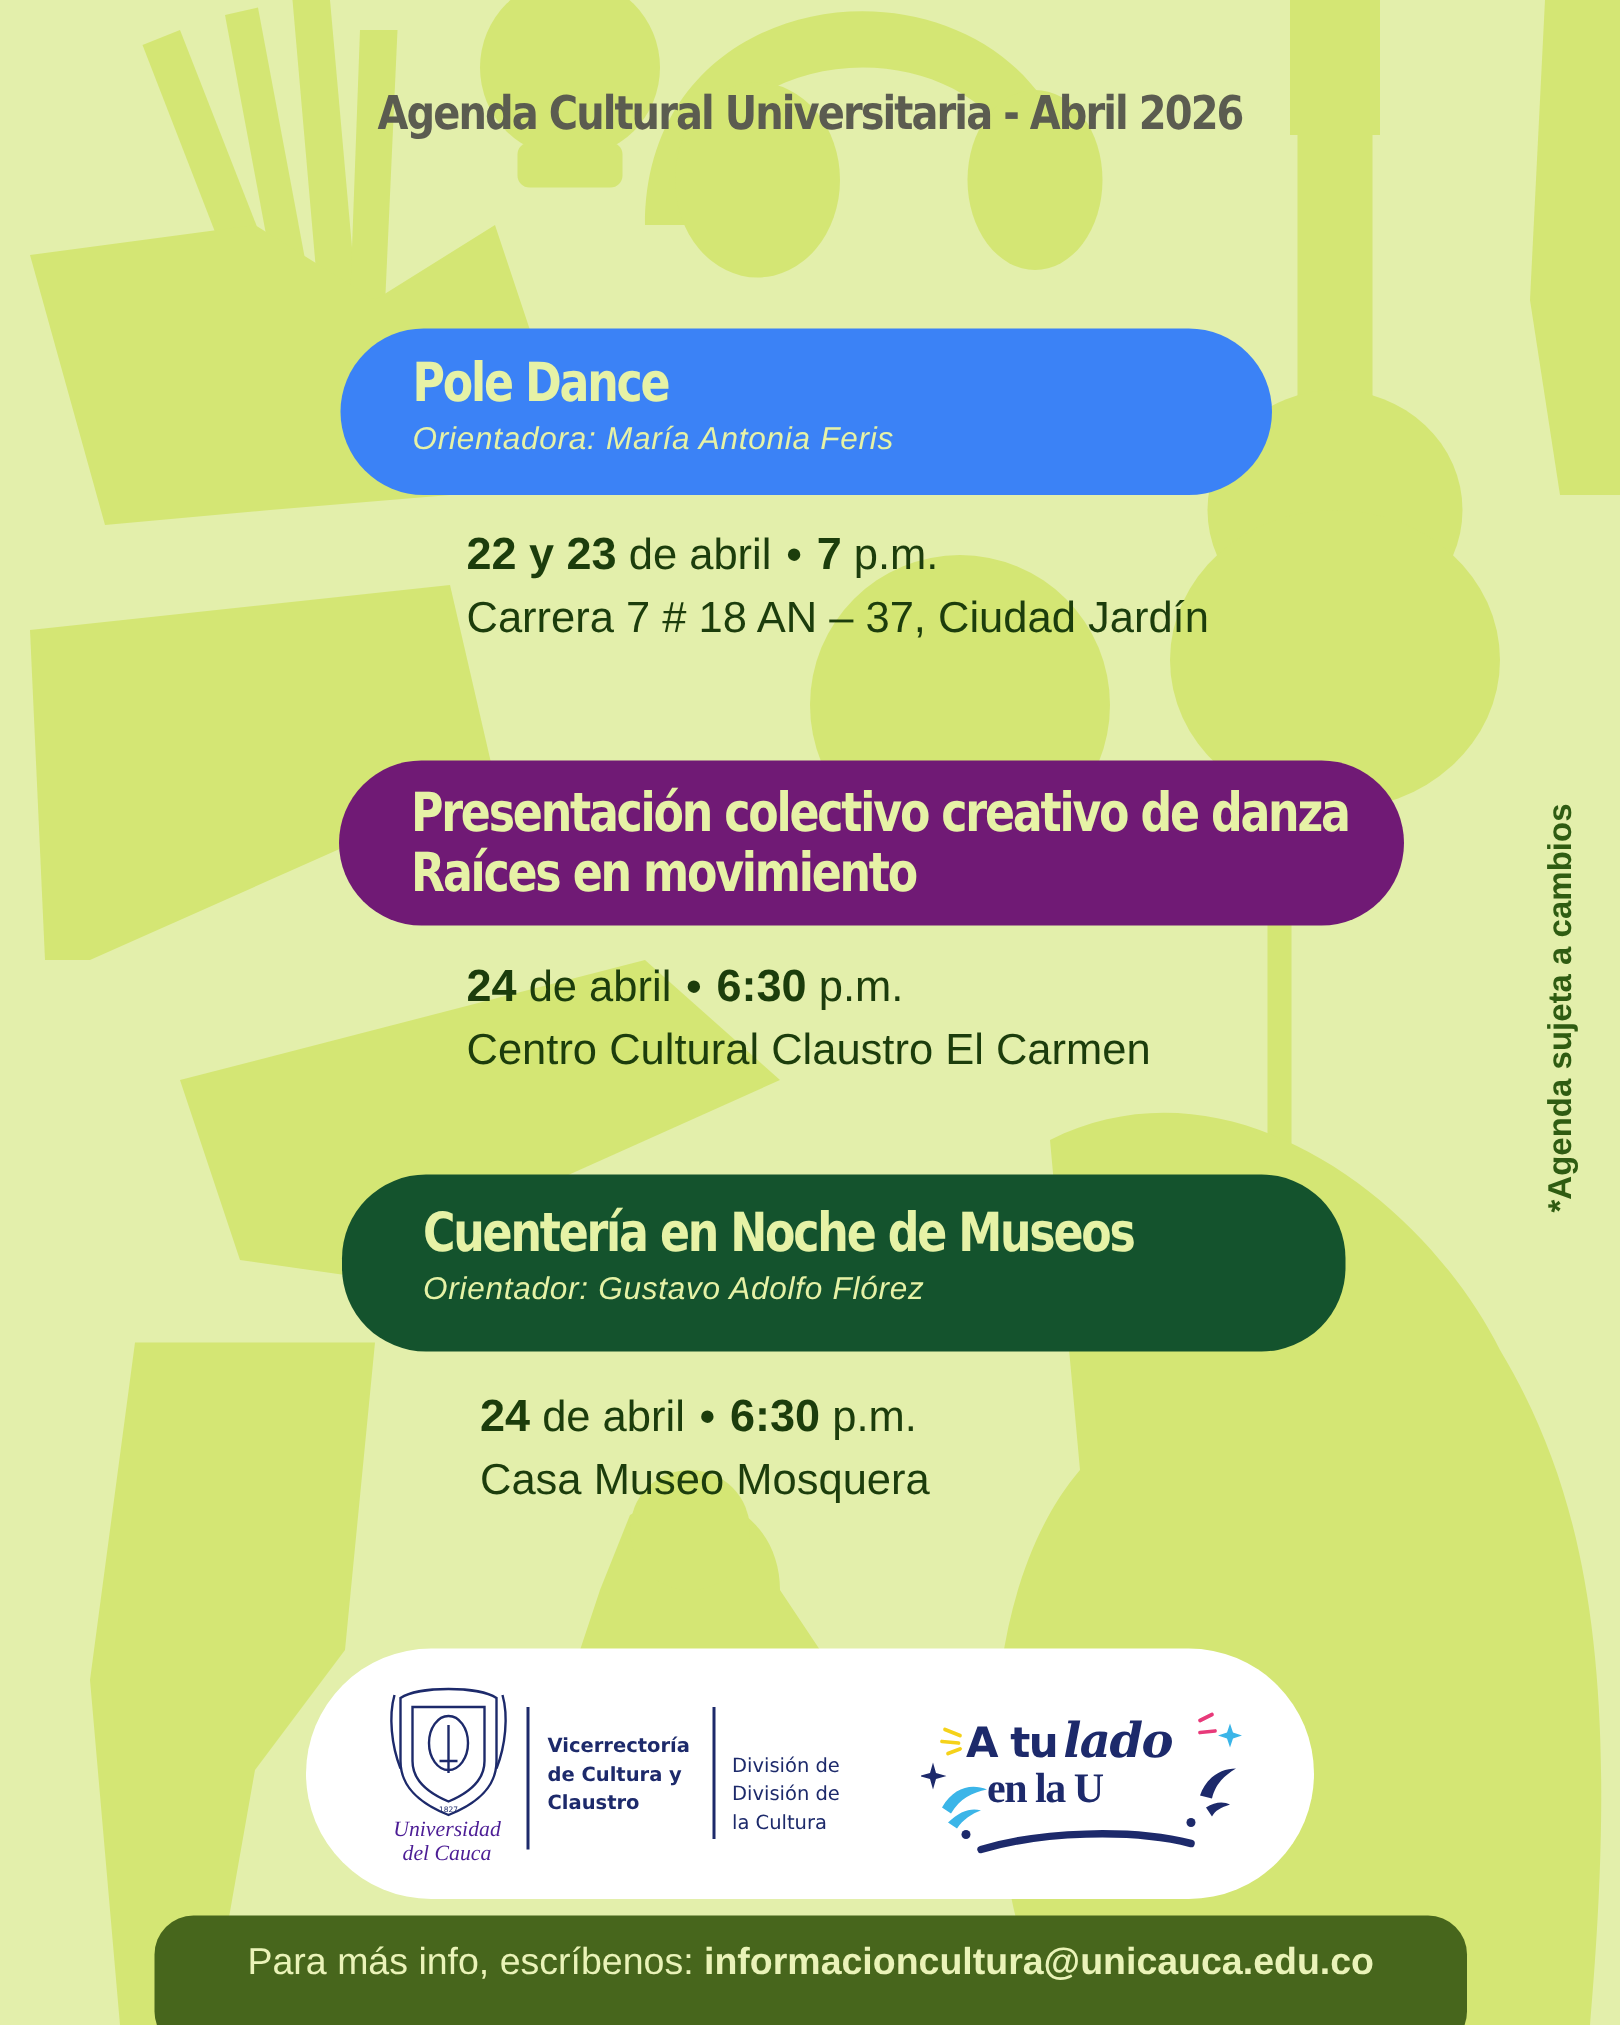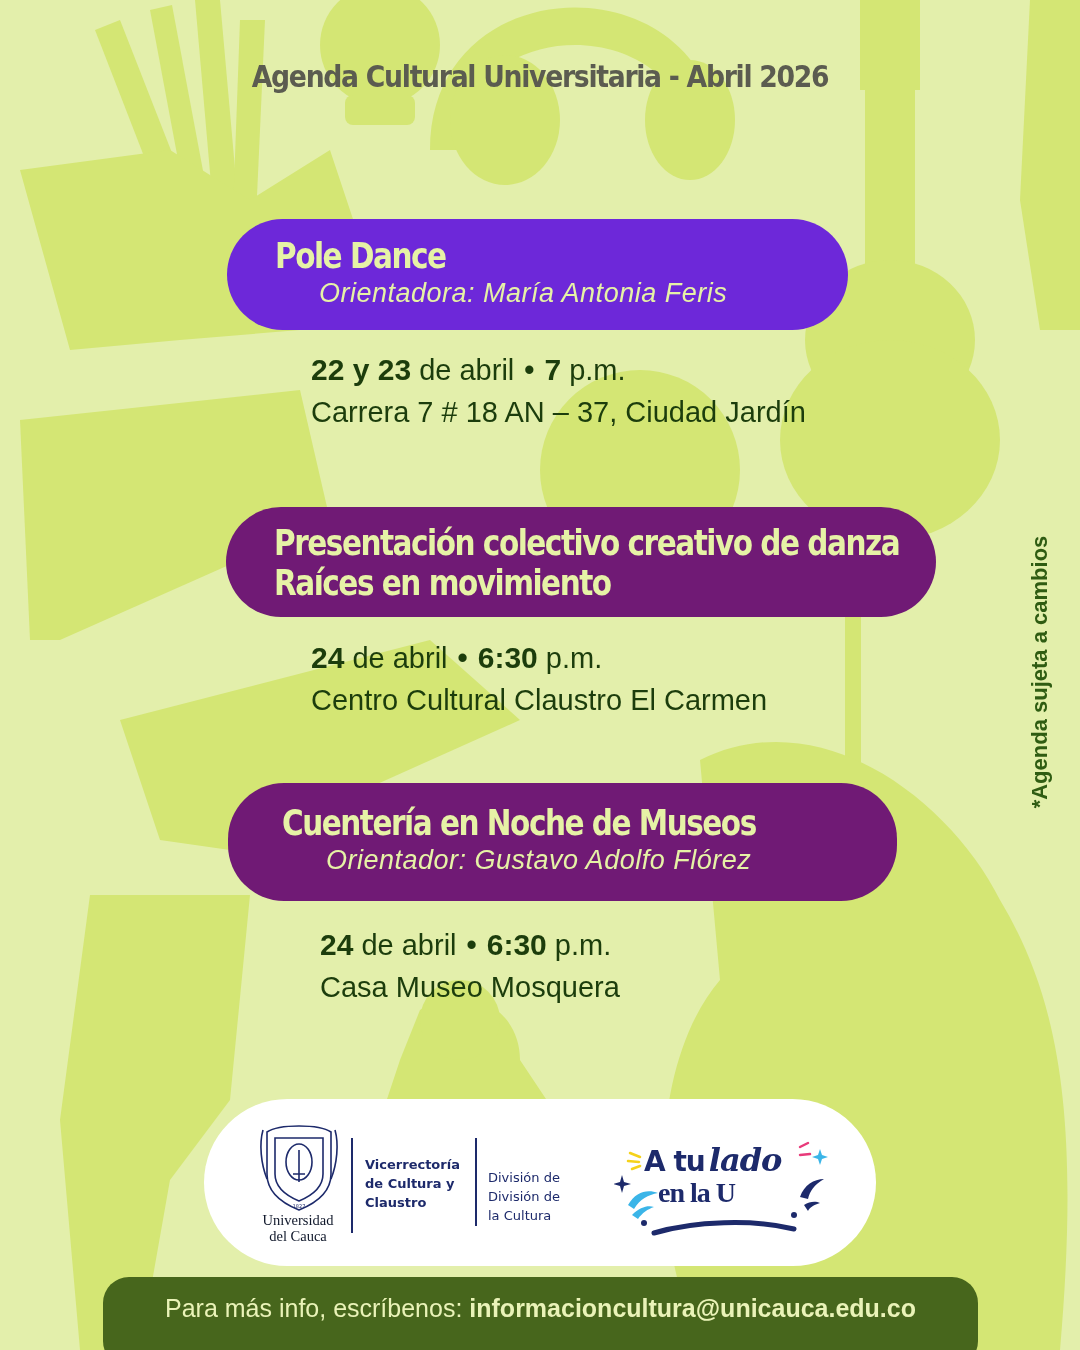--- a/index.html
+++ b/index.html
@@ -38,26 +38,25 @@
     letter-spacing: -1.8px;
     line-height: 40px;
     display: block;
     transform: scaleX(0.82);
     transform-origin: left center;
     white-space: nowrap;
   }
   .pill-sub {
     font-family: "Liberation Sans", sans-serif;
     font-style: italic;
-    font-size: 27px;
+    font-size: 21px;
     letter-spacing: 0.5px;
     line-height: 34px;
     display: block;
     white-space: nowrap;
-    margin-left: 44px;
   }
 
   .event-info {
     position: absolute;
     color: #1c3d0c;
     font-family: "Liberation Sans", sans-serif;
     font-size: 29px;
     line-height: 42px;
     z-index: 1;
     white-space: nowrap;
@@ -85,21 +84,22 @@
     z-index: 1;
   }
   .crest {
     position: absolute; left: 55px; top: 25px; width: 80px; height: 88px;
   }
   .uni-name {
     position: absolute; left: 48px; top: 113px; width: 92px;
     text-align: center;
     font-family: "Liberation Serif", serif;
     font-size: 14.5px; line-height: 16px;
-    color: #0f172a;
+    color: #4c1d95;
+    font-style: italic;
   }
   .vdivider {
     position: absolute; width: 1.5px; background: #1d2a6b;
   }
   .vice-text {
     position: absolute; left: 161px; top: 56px;
     font-family: "DejaVu Sans", sans-serif;
     font-weight: bold; font-size: 13px; line-height: 19px;
     color: #1d2a6b;
   }
@@ -192,21 +192,21 @@
 
     <path d="M90 895 L250 895 L230 1100 L170 1180 L140 1350 L80 1350 L60 1120 Z"></path>
 
     <path d="M420 1010 C470 980 520 1010 520 1060 L560 1120 L380 1120 L400 1060 Z"></path>
     <circle cx="460" cy="1020" r="40"></circle>
   </g>
 </svg>
 
 <div class="layer page-title">Agenda Cultural Universitaria - Abril 2026</div>
 
-<div class="pill" style="left:227px; top:219px; width:621px; height:111px; background:#6d28d9; padding-top:17px;">
+<div class="pill" style="left:227px; top:219px; width:621px; height:111px; background:#3b82f6; padding-top:17px;">
   <span class="pill-title">Pole Dance</span>
   <span class="pill-sub">Orientadora: María Antonia Feris</span>
 </div>
 <div class="event-info" style="left:311px; top:349px;">
   <div>
     <b>22 y 23</b><span> de abril</span><span class="sep">•</span><b>7</b><span> p.m.</span>
   </div>
   <div>Carrera 7 # 18 AN – 37, Ciudad Jardín</div>
 </div>
 
@@ -214,21 +214,21 @@
   <span class="pill-title">Presentación colectivo creativo de danza</span>
   <span class="pill-title">Raíces en movimiento</span>
 </div>
 <div class="event-info" style="left:311px; top:637px;">
   <div>
     <b>24</b><span> de abril</span><span class="sep">•</span><b>6:30</b><span> p.m.</span>
   </div>
   <div>Centro Cultural Claustro El Carmen</div>
 </div>
 
-<div class="pill" style="left:228px; top:783px; width:669px; height:118px; background:#701a75; padding-left:54px; padding-top:20px;">
+<div class="pill" style="left:228px; top:783px; width:669px; height:118px; background:#14532d; padding-left:54px; padding-top:20px;">
   <span class="pill-title">Cuentería en Noche de Museos</span>
   <span class="pill-sub">Orientador:  Gustavo Adolfo Flórez</span>
 </div>
 <div class="event-info" style="left:320px; top:924px;">
   <div>
     <b>24</b><span> de abril</span><span class="sep">•</span><b>6:30</b><span> p.m.</span>
   </div>
   <div>Casa Museo Mosquera</div>
 </div>
 

